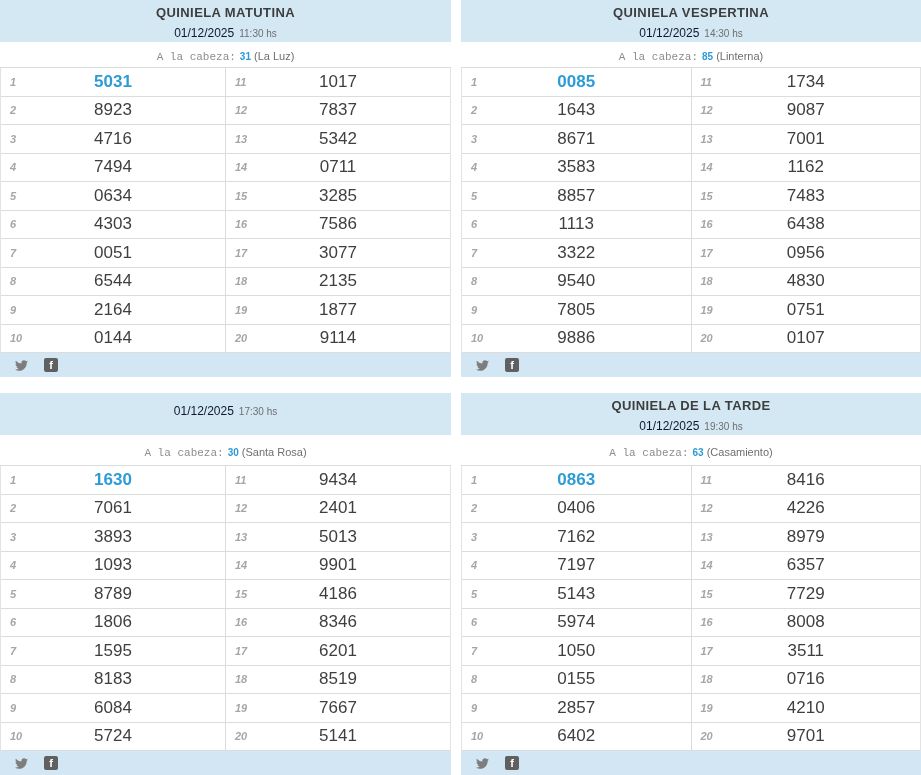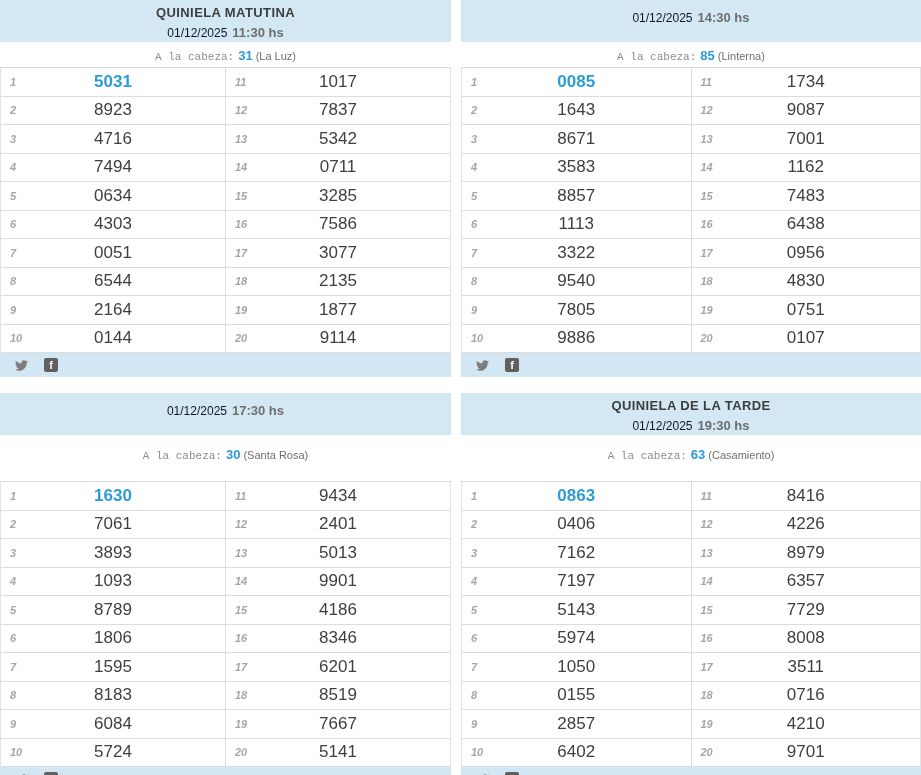--- a/index.html
+++ b/index.html
@@ -26,34 +26,34 @@
   }
   .panel-title{
     margin:0;
     font-size:13px;
     font-weight:bold;
     letter-spacing:.4px;
     color:#3d3d3d;
   }
   .panel-dateline{margin-top:3px;}
   .draw-date{font-size:12px;color:#0f172a;}
-  .draw-time{font-size:13px;font-weight:bold;color:#6e6e6e;margin-left:5px;}
+  .draw-time{font-size:10px;font-weight:normal;color:#6e6e6e;margin-left:5px;}
 
   
   .cabeza-row{
     background:#fff;
     height:26px;line-height:26px;
     text-align:center;
     border-bottom:1px solid #dcdcdc;
     box-sizing:border-box;
     white-space:nowrap;
   }
-  .panel:nth-child(n+3) .cabeza-row{height:47px;line-height:38px;}
+  .panel:nth-child(n+3) .cabeza-row{height:31px;line-height:31px;}
   .cabeza-label{font-size:11px;color:#8c8c8c;font-family:Liberation Mono, monospace;}
-  .cabeza-number{font-size:13px;font-weight:bold;margin:0 3px 0 4px;}
+  .cabeza-number{font-size:10px;font-weight:bold;margin:0 3px 0 4px;}
   .cabeza-name{font-size:11px;color:#6f6f6f;}
 
   
   .rows{
     border-left:1px solid #e3e3e3;
     border-right:1px solid #e3e3e3;
     box-sizing:border-box;
   }
   .row{
     display:flex;
@@ -215,20 +215,21 @@
           <svg viewBox="0 0 24 24">
             <path d="M23.954 4.569c-.885.389-1.83.654-2.825.775 1.014-.611 1.794-1.574 2.163-2.723-.951.555-2.005.959-3.127 1.184-.896-.959-2.173-1.559-3.591-1.559-2.717 0-4.92 2.203-4.92 4.917 0 .39.045.765.127 1.124C7.691 8.094 4.066 6.13 1.64 3.161c-.427.722-.666 1.561-.666 2.475 0 1.71.87 3.213 2.188 4.096-.807-.026-1.566-.248-2.228-.616v.061c0 2.385 1.693 4.374 3.946 4.827-.413.111-.849.171-1.296.171-.314 0-.615-.03-.916-.086.631 1.953 2.445 3.377 4.604 3.417-1.68 1.319-3.809 2.105-6.102 2.105-.39 0-.779-.023-1.17-.067 2.189 1.394 4.768 2.209 7.557 2.209 9.054 0 13.999-7.496 13.999-13.986 0-.209 0-.42-.015-.63.961-.689 1.8-1.56 2.46-2.548z"></path>
           </svg>
         </span>
       <span class="fb-icon">f</span>
     </footer>
   </section>
 
   <section class="panel">
     <header class="panel-header">
+      <h2 class="panel-title">QUINIELA VESPERTINA</h2>
       <div class="panel-dateline">
         <span class="draw-date">01/12/2025</span><span class="draw-time">14:30 hs</span>
       </div>
     </header>
     <div class="cabeza-row">
       <span class="cabeza-label">A la cabeza:</span><span class="cabeza-number accent">85</span><span class="cabeza-name">(Linterna)</span>
     </div>
     <div class="rows">
         <div class="row">
           <div class="cell">

